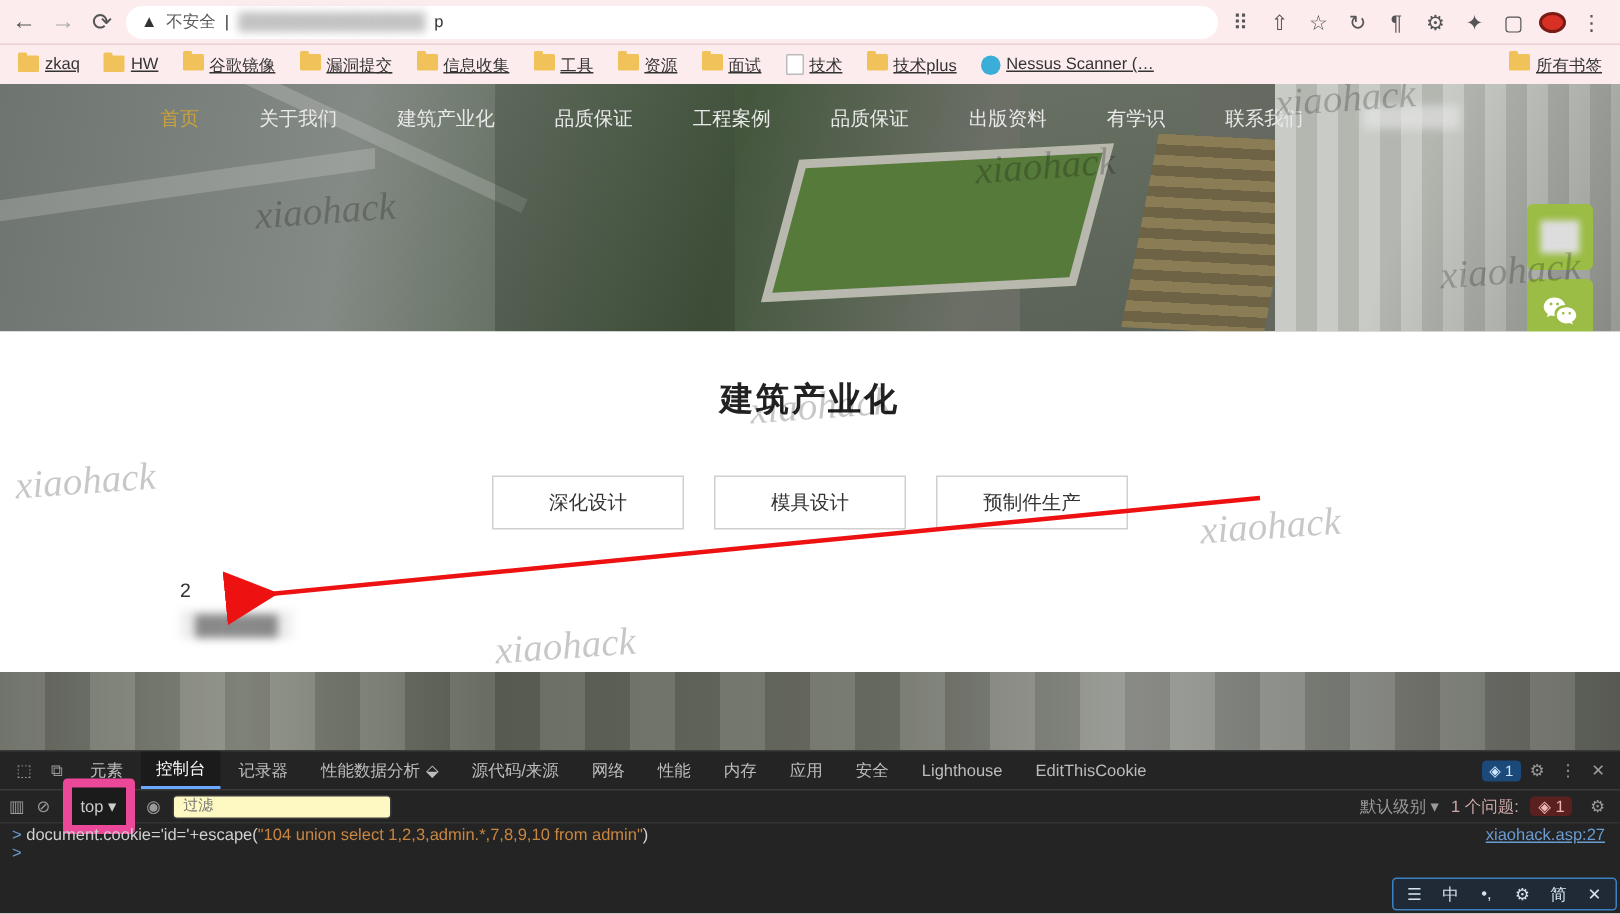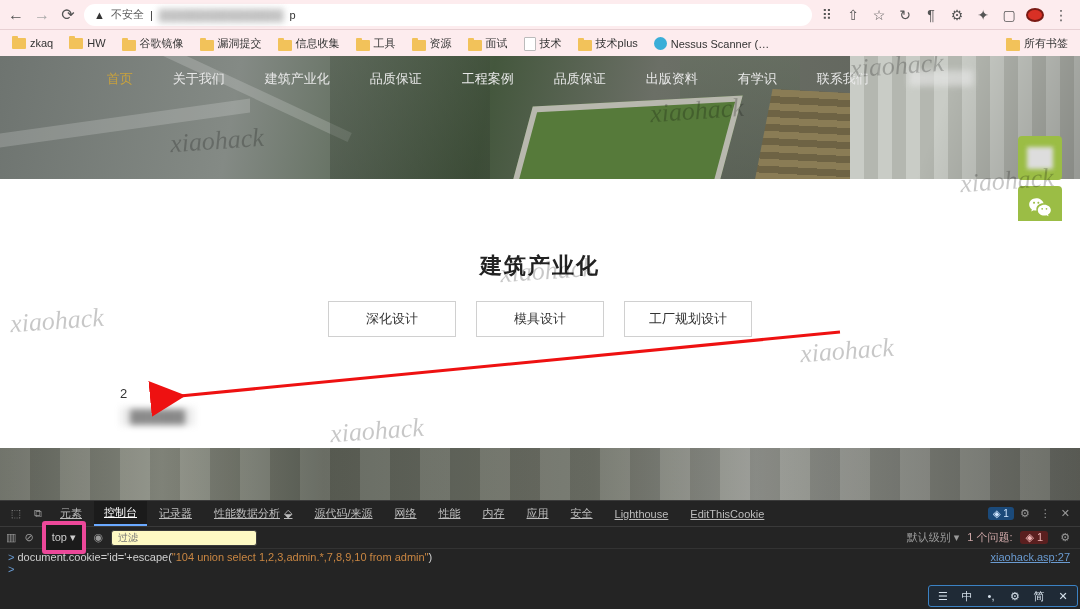--- a/index.html
+++ b/index.html
@@ -9,30 +9,30 @@
   .nav-btn.disabled { color:#aaa; }
   .addr-field { flex:1; height:22px; background:#fff; border-radius:12px; display:flex; align-items:center; padding:0 10px; gap:6px; font-size:11px; color:#333; }
   .not-secure { color:#5a5a5a; }
   .url-text { color:#333; }
   .addr-blur { filter:blur(3px); opacity:.6; color:#999; }
   .addr-icons { display:flex; gap:8px; align-items:center; color:#555; padding-right:4px; }
   .addr-icons span { width:18px; text-align:center; font-size:14px; cursor:pointer; }
   .record-dot { width:14px; height:14px; border-radius:50%; background:#d93025; border:2px solid #7a1a14; }
 
   .bookmarks { height:26px; background:#fdecee; display:flex; align-items:center; padding:0 6px; gap:4px; font-size:11px; color:#333; }
-  .bm-item { display:flex; align-items:flex-end; gap:4px; padding:2px 6px; border-radius:3px; cursor:pointer; }
+  .bm-item { display:flex; align-items:flex-start; gap:4px; padding:2px 6px; border-radius:3px; cursor:pointer;text-decoration:underline; }
   .bm-folder { width:14px; height:11px; background:#f2c25a; border-radius:1px; position:relative; }
   .bm-folder:before { content:""; position:absolute; top:-2px; left:0; width:6px; height:3px; background:#f2c25a; border-radius:1px 1px 0 0; }
   .bm-doc { width:12px; height:14px; background:#fff; border:1px solid #bbb; border-radius:1px; }
   .bm-nessus { width:13px; height:13px; border-radius:50%; background:#3aaed8; }
   .bm-spacer { flex:1; }
 
   
   .page-wrap { position:relative; height:392px; overflow:hidden; }
-  .hero { height:123px; position:relative;
+  .hero { height:165px; position:relative;
     background:
       linear-gradient(100deg,#6e7470 0%,#848a85 22%,#44573d 45%,#6b6f66 60%,#5c6058 100%);
     overflow:hidden;
     padding-left:26px;
   }
   .hero:before, .hero:after { content:""; position:absolute; }
   
   .hero .beam { position:absolute; background:rgba(255,255,255,.18); }
   .hero .beam.b1 { left:0; top:60px; width:250px; height:14px; transform:skewY(-8deg); }
   .hero .beam.b2 { left:140px; top:30px; width:220px; height:10px; transform:rotate(25deg); }
@@ -53,21 +53,21 @@
 
   
   .float-top { position:absolute; right:18px; top:80px; width:44px; height:44px; background:#9bbd45; border-radius:4px; display:flex; align-items:center; justify-content:center; }
   .float-top .blk { width:26px; height:22px; background:#ddd; filter:blur(2px); }
   .float-wechat { position:absolute; right:18px; top:130px; width:44px; height:44px; background:#9bbd45; border-radius:4px; display:flex; align-items:center; justify-content:center; color:#fff; font-size:24px; }
   .float-up { position:absolute; right:18px; top:180px; width:44px; height:44px; background:rgba(155,189,69,.85); border-radius:50%; display:flex; align-items:center; justify-content:center; color:#fff; }
 
   
   .content { position:absolute; top:165px; left:0; right:0; height:227px; background:#fff; padding-top:30px; text-align:center; }
   .sec-title { font-size:22px; font-weight:600; color:#222; letter-spacing:2px; }
-  .tab-row { margin-top:20px; display:flex; justify-content:center; gap:20px; }
+  .tab-row { margin-top:36px; display:flex; justify-content:center; gap:20px; }
   .tab-card { width:128px; height:36px; border:1px solid #d0d0d0; display:flex; align-items:center; justify-content:center; font-size:13px; color:#333; cursor:pointer; }
   .inject-box { position:absolute; left:120px; top:165px; font-size:13px; color:#333; text-align:left; }
   .inject-box .line2 { margin-top:6px; filter:blur(3px); color:#888; background:#eee; display:inline-block; padding:2px 10px; }
 
   
   svg.anno { position:absolute; left:0; top:0; width:100%; height:100%; z-index:20; pointer-events:none; }
 
   
   .bottom-strip { height:52px;
     background:
@@ -76,27 +76,27 @@
   .bottom-strip:before{ content:""; position:absolute; inset:0;
     background:repeating-linear-gradient(90deg,rgba(255,255,255,.08) 0 30px,rgba(0,0,0,.08) 30px 60px);}
 
   
   .wmk { position:absolute; color:rgba(0,0,0,.22); font-size:26px; font-style:italic; font-family:"Segoe Script","Comic Sans MS",cursive; z-index:30; pointer-events:none; white-space:nowrap; transform:rotate(-4deg); }
 
   
   .devtools { height:109px; background:#242424; color:#ccc; font-size:11px; display:flex; flex-direction:column; border-top:1px solid #3a3a3a; }
   .dt-tabs { height:26px; display:flex; align-items:center; gap:2px; padding:0 6px; border-bottom:1px solid #3a3a3a; }
   .dt-ic { width:20px; text-align:center; color:#9a9a9a; cursor:pointer; }
-  .dt-tab { padding:0 10px; height:100%; display:flex; align-items:center; color:#bdbdbd; cursor:pointer;text-decoration:underline; }
+  .dt-tab { padding:0 10px; height:100%; display:flex; align-items:center; color:#bdbdbd; cursor:pointer; }
   .dt-tab.active { background:#1b1b1b; color:#fff; border-bottom:2px solid #6aa9ff; }
   .dt-tabs .spacer { flex:1; }
   .dt-badge { background:#1b4a7a; color:#cfe6ff; font-size:10px; padding:1px 5px; border-radius:3px; }
   .dt-gear { color:#9a9a9a; cursor:pointer; padding:0 4px; }
   .dt-sub { height:22px; display:flex; align-items:center; gap:8px; padding:0 6px; border-bottom:1px solid #333; color:#9a9a9a; }
-  .dt-sub .ctx { background:#1b1b1b; border:4px solid #ec4899; padding:6px 6px; border-radius:3px; color:#ccc; }
+  .dt-sub .ctx { background:#1b1b1b; border:6px solid #ec4899; padding:6px 6px; border-radius:3px; color:#ccc; }
   .dt-sub .filter { background:#fef9c3; border:1px solid #3a3a3a; height:16px; padding:0 6px; border-radius:3px; color:#888; font-size:10px; flex:0 0 100px; }
   .dt-sub .flex { flex:1; }
   .dt-sub .issues { color:#cfa8a8; }
   .dt-sub .err-badge { background:#5a1f1f; color:#f0b4b4; padding:0 5px; border-radius:3px; }
   .dt-console { flex:1; padding:2px 8px; font-family:Consolas,monospace; font-size:11px; position:relative; }
   .ln-status { color:#6a9bd1; }
   .ln-code { color:#d0d0d0; white-space:pre; }
   .ln-code .str { color:#c98642; }
   .src-link { position:absolute; right:10px; top:2px; color:#6a9bd1; text-decoration:underline; cursor:pointer; }
   .prompt { color:#6a9bd1; }
@@ -222,21 +222,21 @@
     <svg viewBox="0 0 24 24" style="width:20px;height:20px;fill:none;stroke:#fff;stroke-width:2">
         <polyline points="6 14 12 8 18 14"></polyline>
       </svg>
   </div>
 
   <div class="content">
     <div class="sec-title">建筑产业化</div>
     <div class="tab-row">
       <div class="tab-card">深化设计</div>
       <div class="tab-card">模具设计</div>
-      <div class="tab-card">工厂规划设计</div>
+      <div class="tab-card">预制件生产</div>
     </div>
     <div class="inject-box">
       <div>2</div>
       <div class="line2">██████</div>
     </div>
   </div>
 
   <svg class="anno">
     <defs>
         <marker id="ah" markerWidth="12" markerHeight="12" refX="2" refY="6" orient="auto">

